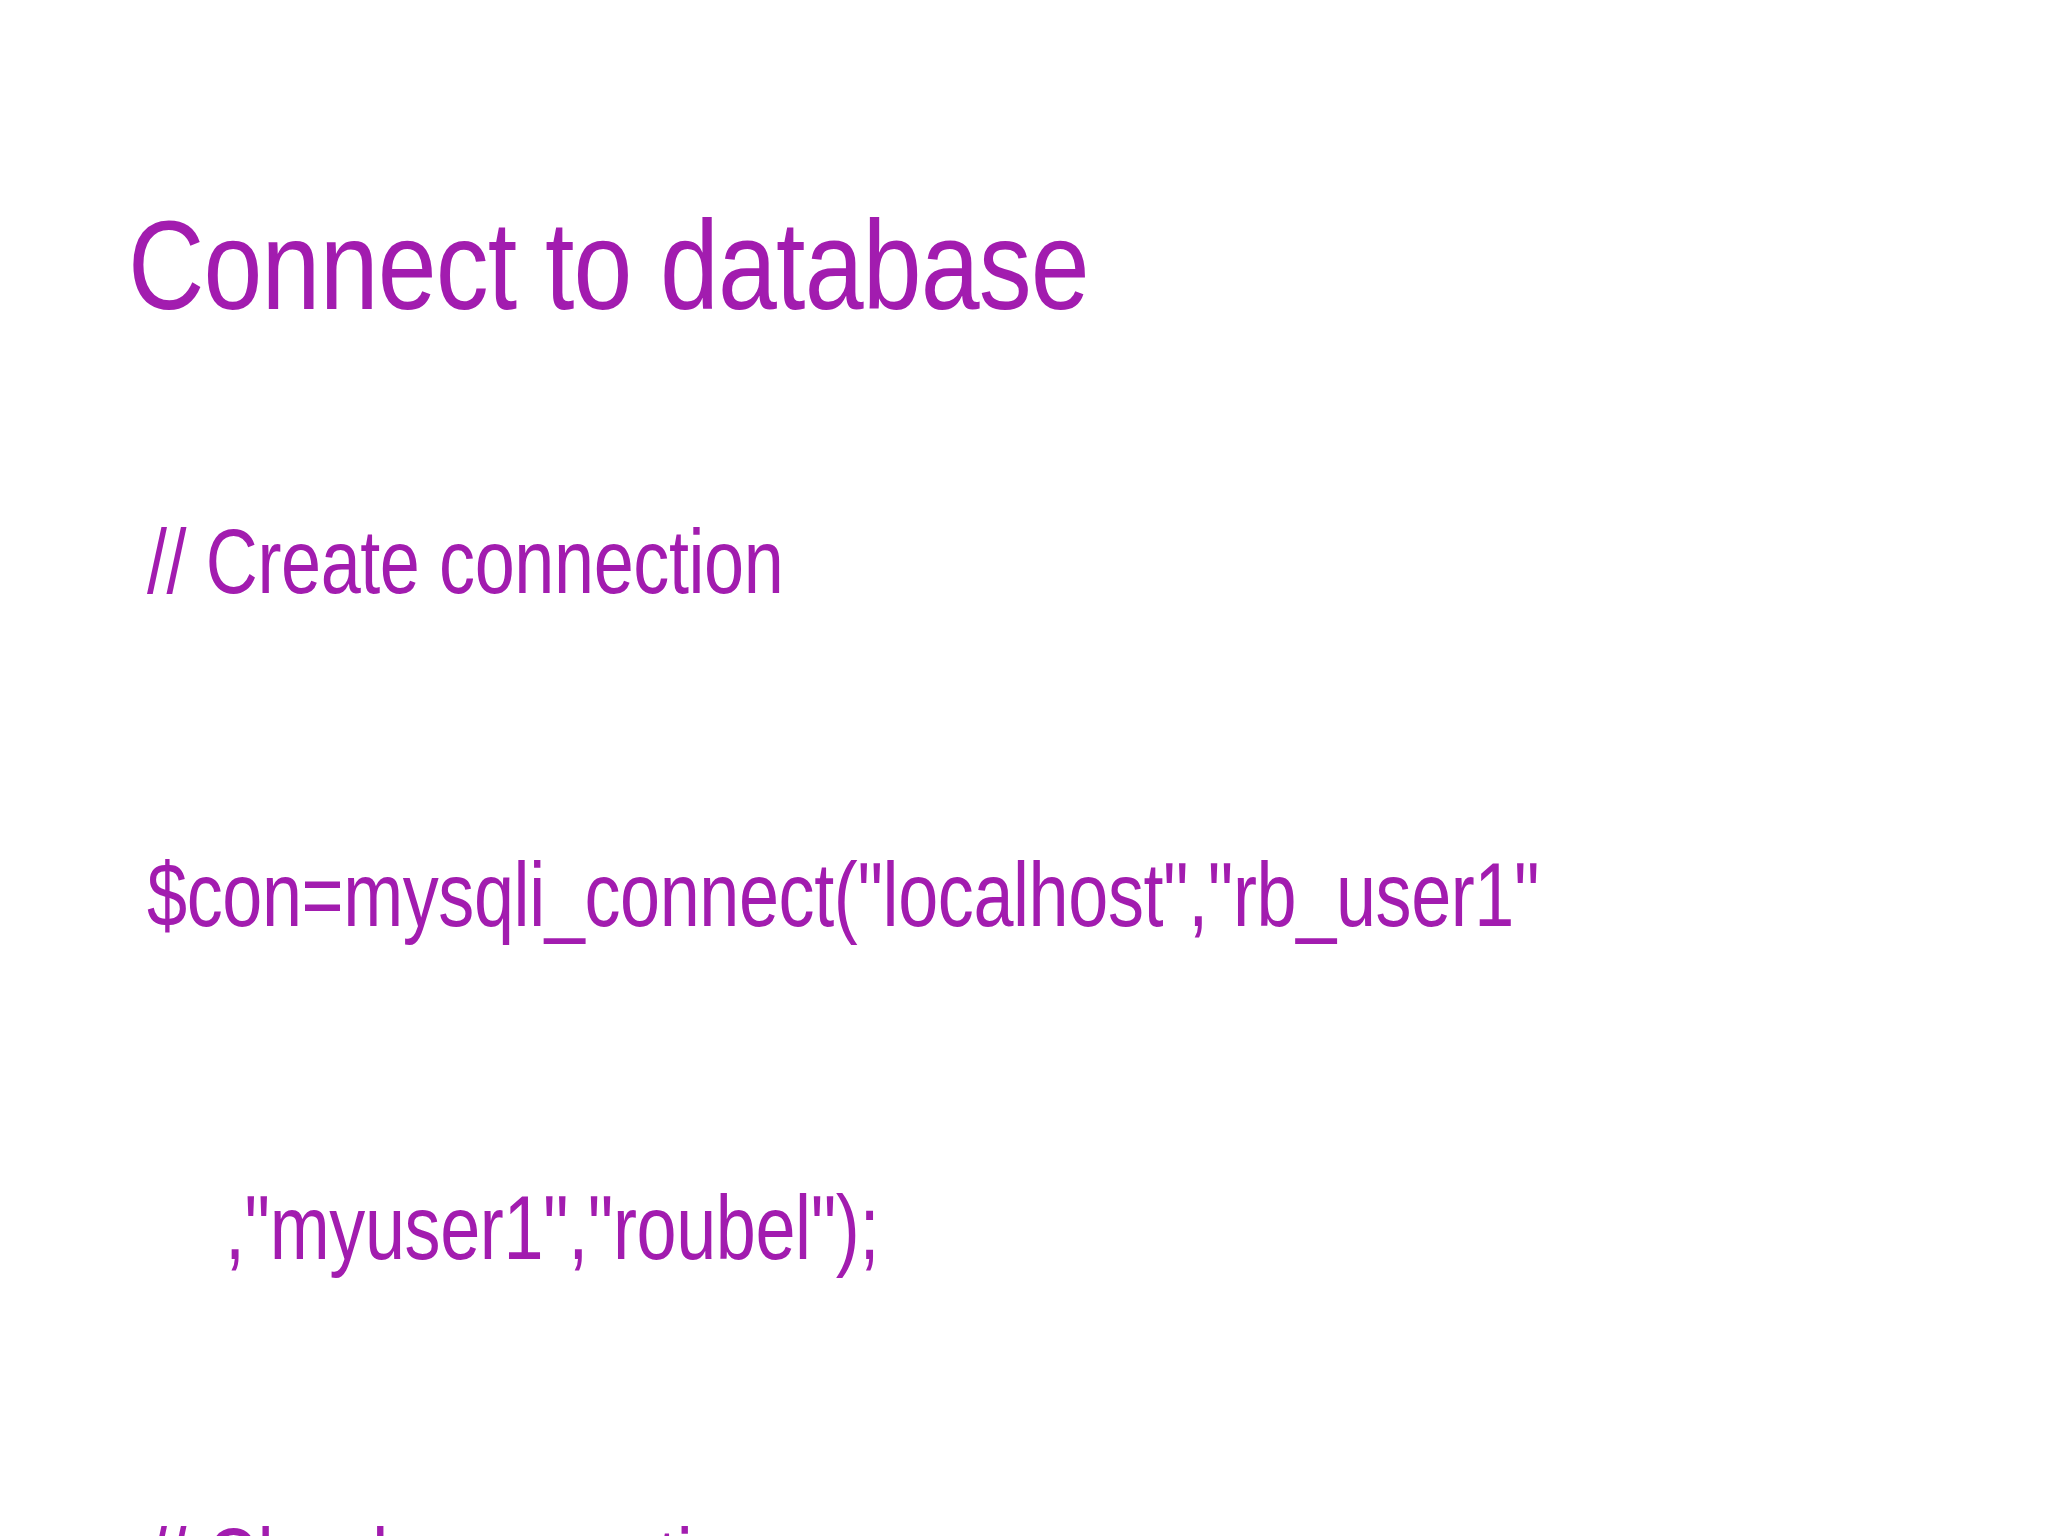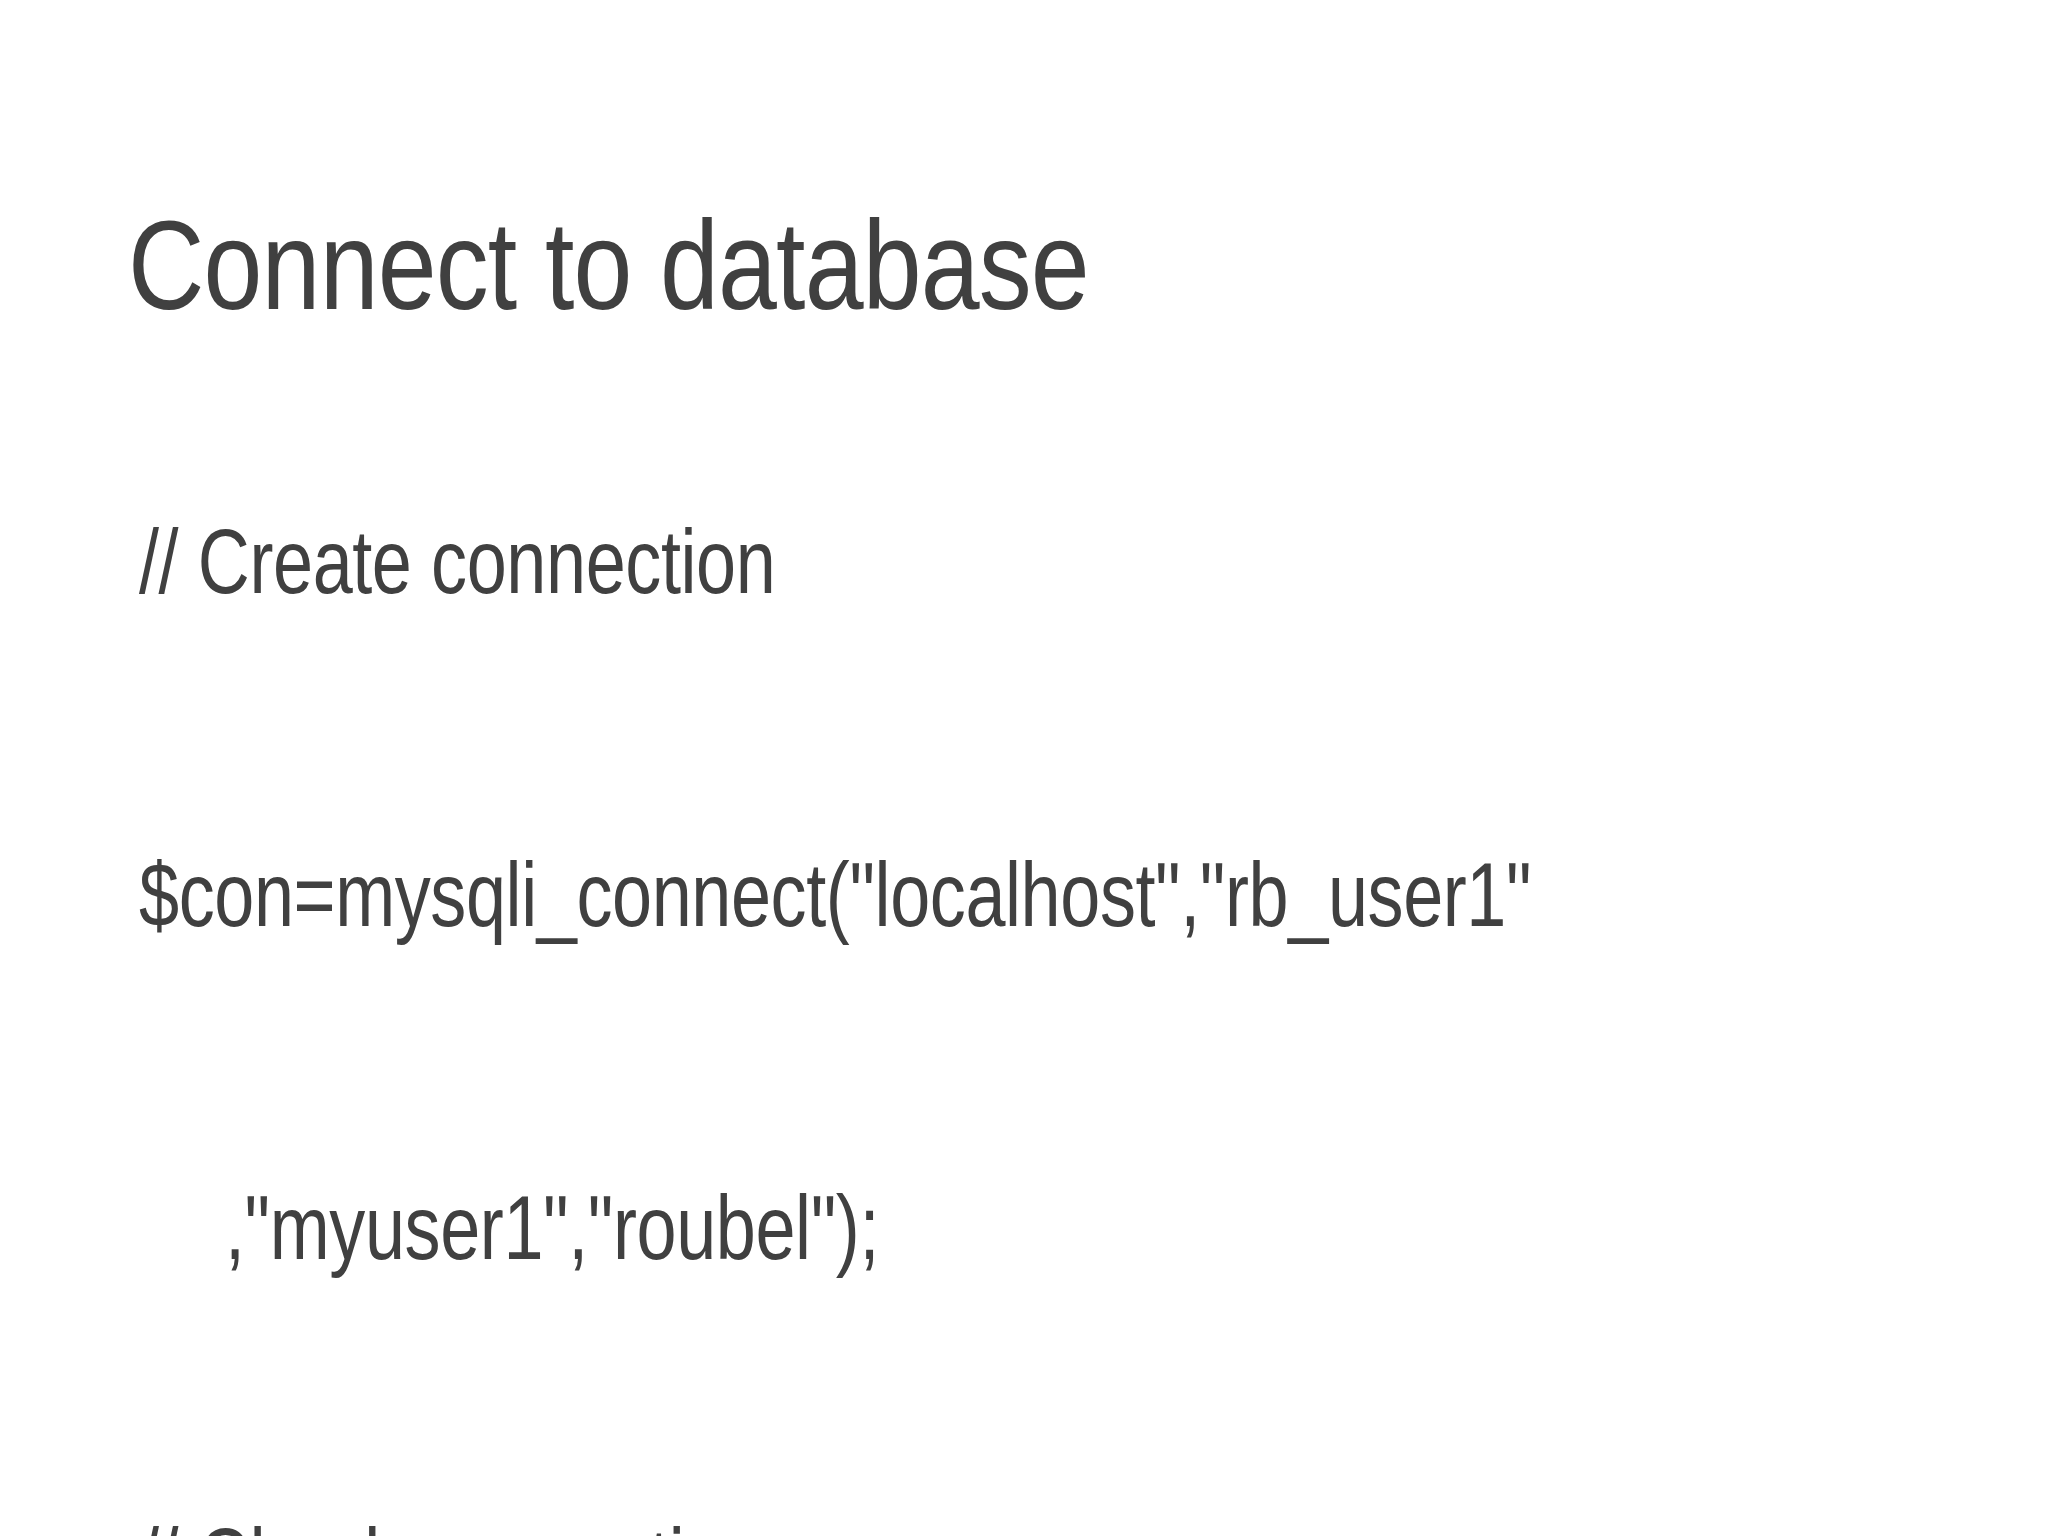--- a/index.html
+++ b/index.html
@@ -7,21 +7,21 @@
     padding: 0;
     background: #ffffff;
   }
   .slide {
     position: relative;
     width: 2048px;
     height: 1536px;
     background: #ffffff;
     overflow: hidden;
     font-family: "Liberation Sans", "DejaVu Sans", sans-serif;
-    color: #404040;
+    color: #a21caf;
   }
   .slide-title {
     position: absolute;
     left: 128px;
     top: 110px;
     font-size: 126px;
     font-weight: 400;
     line-height: 1.15;
     white-space: pre;
     letter-spacing: -1px;
@@ -42,21 +42,21 @@
     letter-spacing: -0.5px;
   }
   .code-line {
     height: 111px;
   }
   .code-line .squeeze {
     display: inline-block;
     transform: scaleX(0.80);
     transform-origin: 0 50%;
   }
-  .indent-0 { padding-left: 0; }
+  .indent-0 { padding-left: 0; margin-left: 8px; }
   .indent-2 { padding-left: 86px; }
 </style>
 </head>
 <body>
 
 <div class="slide">
 
   <h1 class="slide-title"><span class="squeeze">Connect to database</span></h1>
 
   <div class="code-block">

